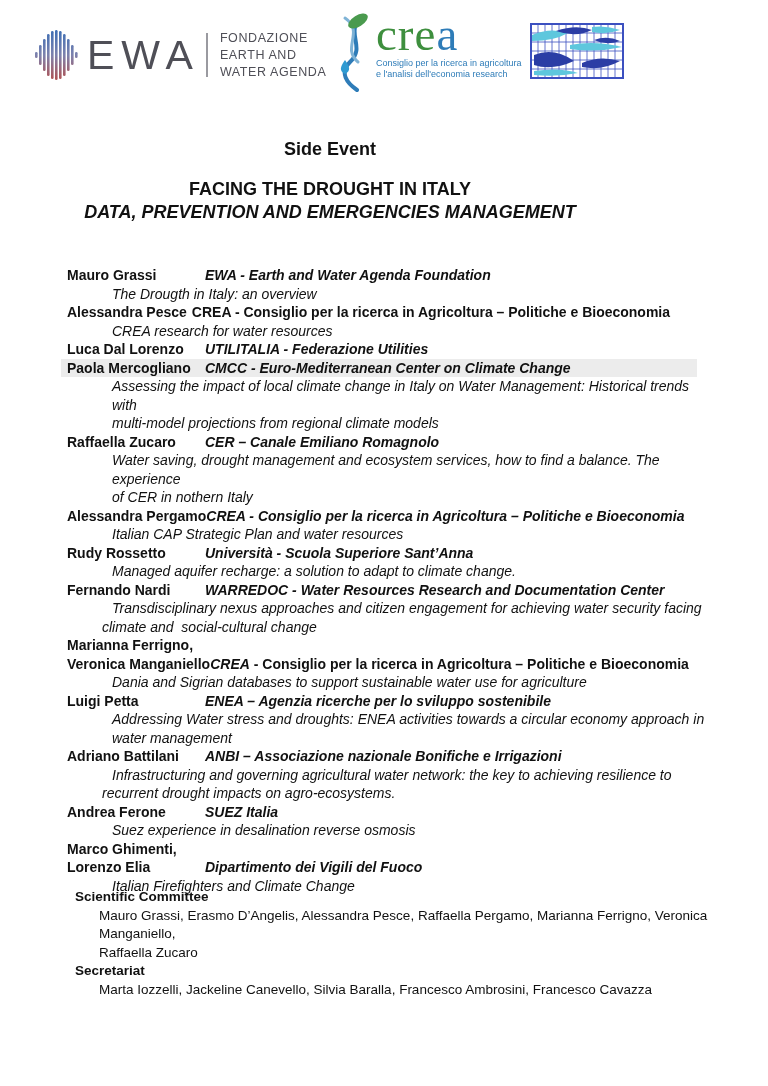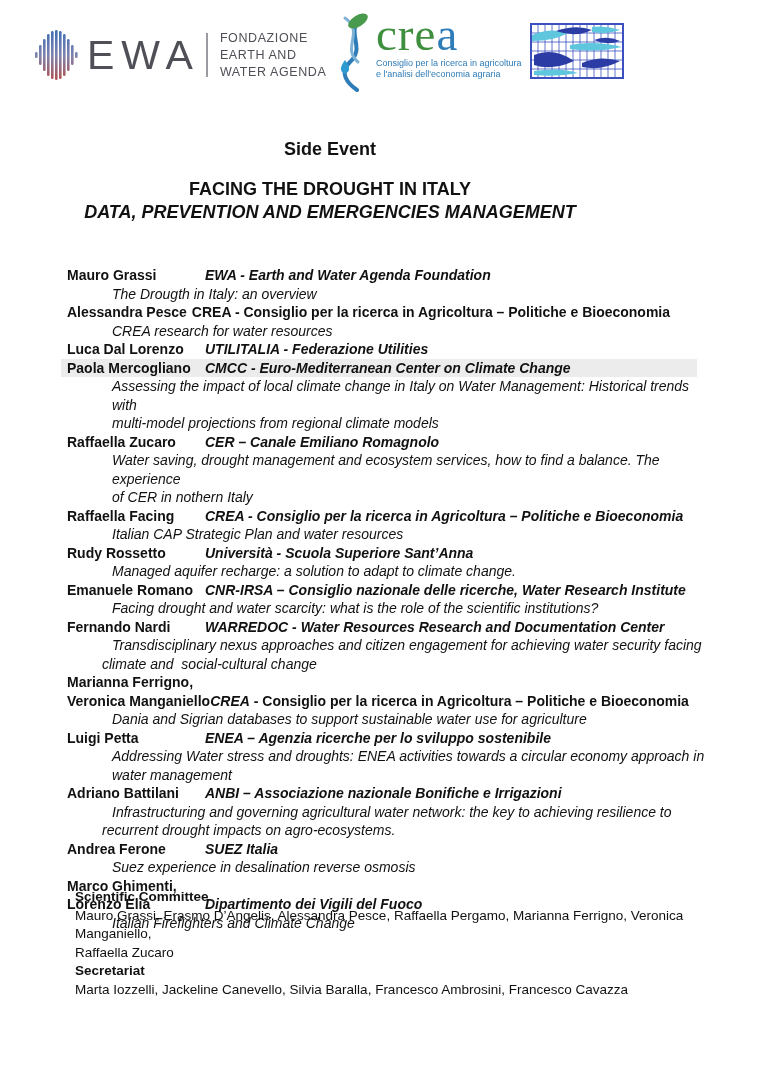--- a/index.html
+++ b/index.html
@@ -33,21 +33,21 @@
   .line.hl{background:var(--highlight,#ececec);margin-left:-6px;padding-left:6px;margin-right:18px;}
   .name{display:inline-block;min-width:138px;font-weight:700;vertical-align:top;}
   .name.inline{min-width:0;margin-right:5px;}
   .affil{font-weight:700;}
   .affil em{font-style:italic;}
   .talk{font-style:italic;margin-left:45px;white-space:pre-wrap;}
   .talk.outdent{margin-left:35px;text-indent:10px;}
   
   .footer{position:absolute;top:888px;left:75px;width:660px;font-size:13.5px;line-height:18.5px;}
   .section-label{font-weight:700;}
-  .section-names{white-space:pre-wrap;}
+  .section-names{white-space:pre-wrap;margin-left:24px;}
   
   .f-dark{fill:var(--cer_dark,#2b3da5);}
   .f-light{fill:var(--cer_light,#5ec7dd);}
   .g-line{stroke:var(--cer_blue,#3c50c0);}
 </style>
 </head>
 <body>
 
 <div class="logo-band">
 
@@ -84,21 +84,21 @@
   <div class="crea">
     <svg width="34" height="80" viewBox="0 0 34 80">
       <path d="M26 4 C 6 20, 30 34, 13 50 C 2 61, 10 71, 20 78" fill="none" stroke="#2e7cb8" stroke-width="4" stroke-linecap="round"></path>
       <path d="M8 6 C 28 20, 4 36, 21 50" fill="none" stroke="#7fb3d6" stroke-width="3" stroke-linecap="round"></path>
       <ellipse cx="21" cy="9" rx="11" ry="5.5" transform="rotate(-32 21 9)" fill="#4a9a4e"></ellipse>
       <path d="M8 48 C 3 55, 2 59, 8 62 C 14 59, 13 55, 8 48 Z" fill="#2e9ad2"></path>
     </svg>
     <div class="crea-right">
       <div class="crea-word"><span class="c1">cre</span><span class="c2">a</span></div>
       <div class="crea-tag">Consiglio per la ricerca in agricoltura
-e l'analisi dell'economia agraria</div>
+e l'analisi dell'economia research</div>
     </div>
   </div>
 
   <div class="cer">
     <svg width="94" height="56" viewBox="0 0 94 56">
       <rect x="1" y="1" width="92" height="54" fill="#ffffff" class="g-line" stroke-width="2"></rect>
       <g class="g-line" stroke-width="0.8">
         <line x1="8" y1="1" x2="8" y2="55"></line>
           <line x1="15" y1="1" x2="15" y2="55"></line>
         <line x1="22" y1="1" x2="22" y2="55"></line>
@@ -151,30 +151,26 @@
       <div class="line hl"><span class="name">Paola Mercogliano</span><span class="affil"><em>CMCC - Euro-Mediterranean Center on Climate Change</em></span></div>
       <div class="talk">Assessing the impact of local climate change in Italy on Water Management: Historical trends with
 multi-model projections from regional climate models</div>
     </div>
     <div class="agenda-entry">
       <div class="line"><span class="name">Raffaella Zucaro</span><span class="affil"><em>CER – Canale Emiliano Romagnolo</em></span></div>
       <div class="talk">Water saving, drought management and ecosystem services, how to find a balance. The experience
 of CER in nothern Italy</div>
     </div>
     <div class="agenda-entry">
-      <div class="line"><span class="name">Raffaella Facing</span><span class="affil"><em>CREA - Consiglio per la ricerca in Agricoltura – Politiche e Bioeconomia</em></span></div>
+      <div class="line"><span class="name">Alessandra Pergamo</span><span class="affil"><em>CREA - Consiglio per la ricerca in Agricoltura – Politiche e Bioeconomia</em></span></div>
       <div class="talk">Italian CAP Strategic Plan and water resources</div>
     </div>
     <div class="agenda-entry">
       <div class="line"><span class="name">Rudy Rossetto</span><span class="affil"><em>Università - Scuola Superiore Sant’Anna</em></span></div>
       <div class="talk">Managed aquifer recharge: a solution to adapt to climate change.</div>
-    </div>
-    <div class="agenda-entry">
-      <div class="line"><span class="name">Emanuele Romano</span><span class="affil"><em>CNR-IRSA – Consiglio nazionale delle ricerche, Water Research Institute</em></span></div>
-      <div class="talk">Facing drought and water scarcity: what is the role of the scientific institutions?</div>
     </div>
     <div class="agenda-entry">
       <div class="line"><span class="name">Fernando Nardi</span><span class="affil"><em>WARREDOC - Water Resources Research and Documentation Center</em></span></div>
       <div class="talk outdent">Transdisciplinary nexus approaches and citizen engagement for achieving water security facing
 climate and  social-cultural change</div>
     </div>
     <div class="agenda-entry">
       <div class="line"><span class="name">Marianna Ferrigno,</span></div>
       <div class="line"><span class="name">Veronica Manganiello</span><span class="affil"><em>CREA</em><span> - Consiglio per la ricerca in Agricoltura – Politiche e Bioeconomia</span></span></div>
       <div class="talk">Dania and Sigrian databases to support sustainable water use for agriculture</div>

